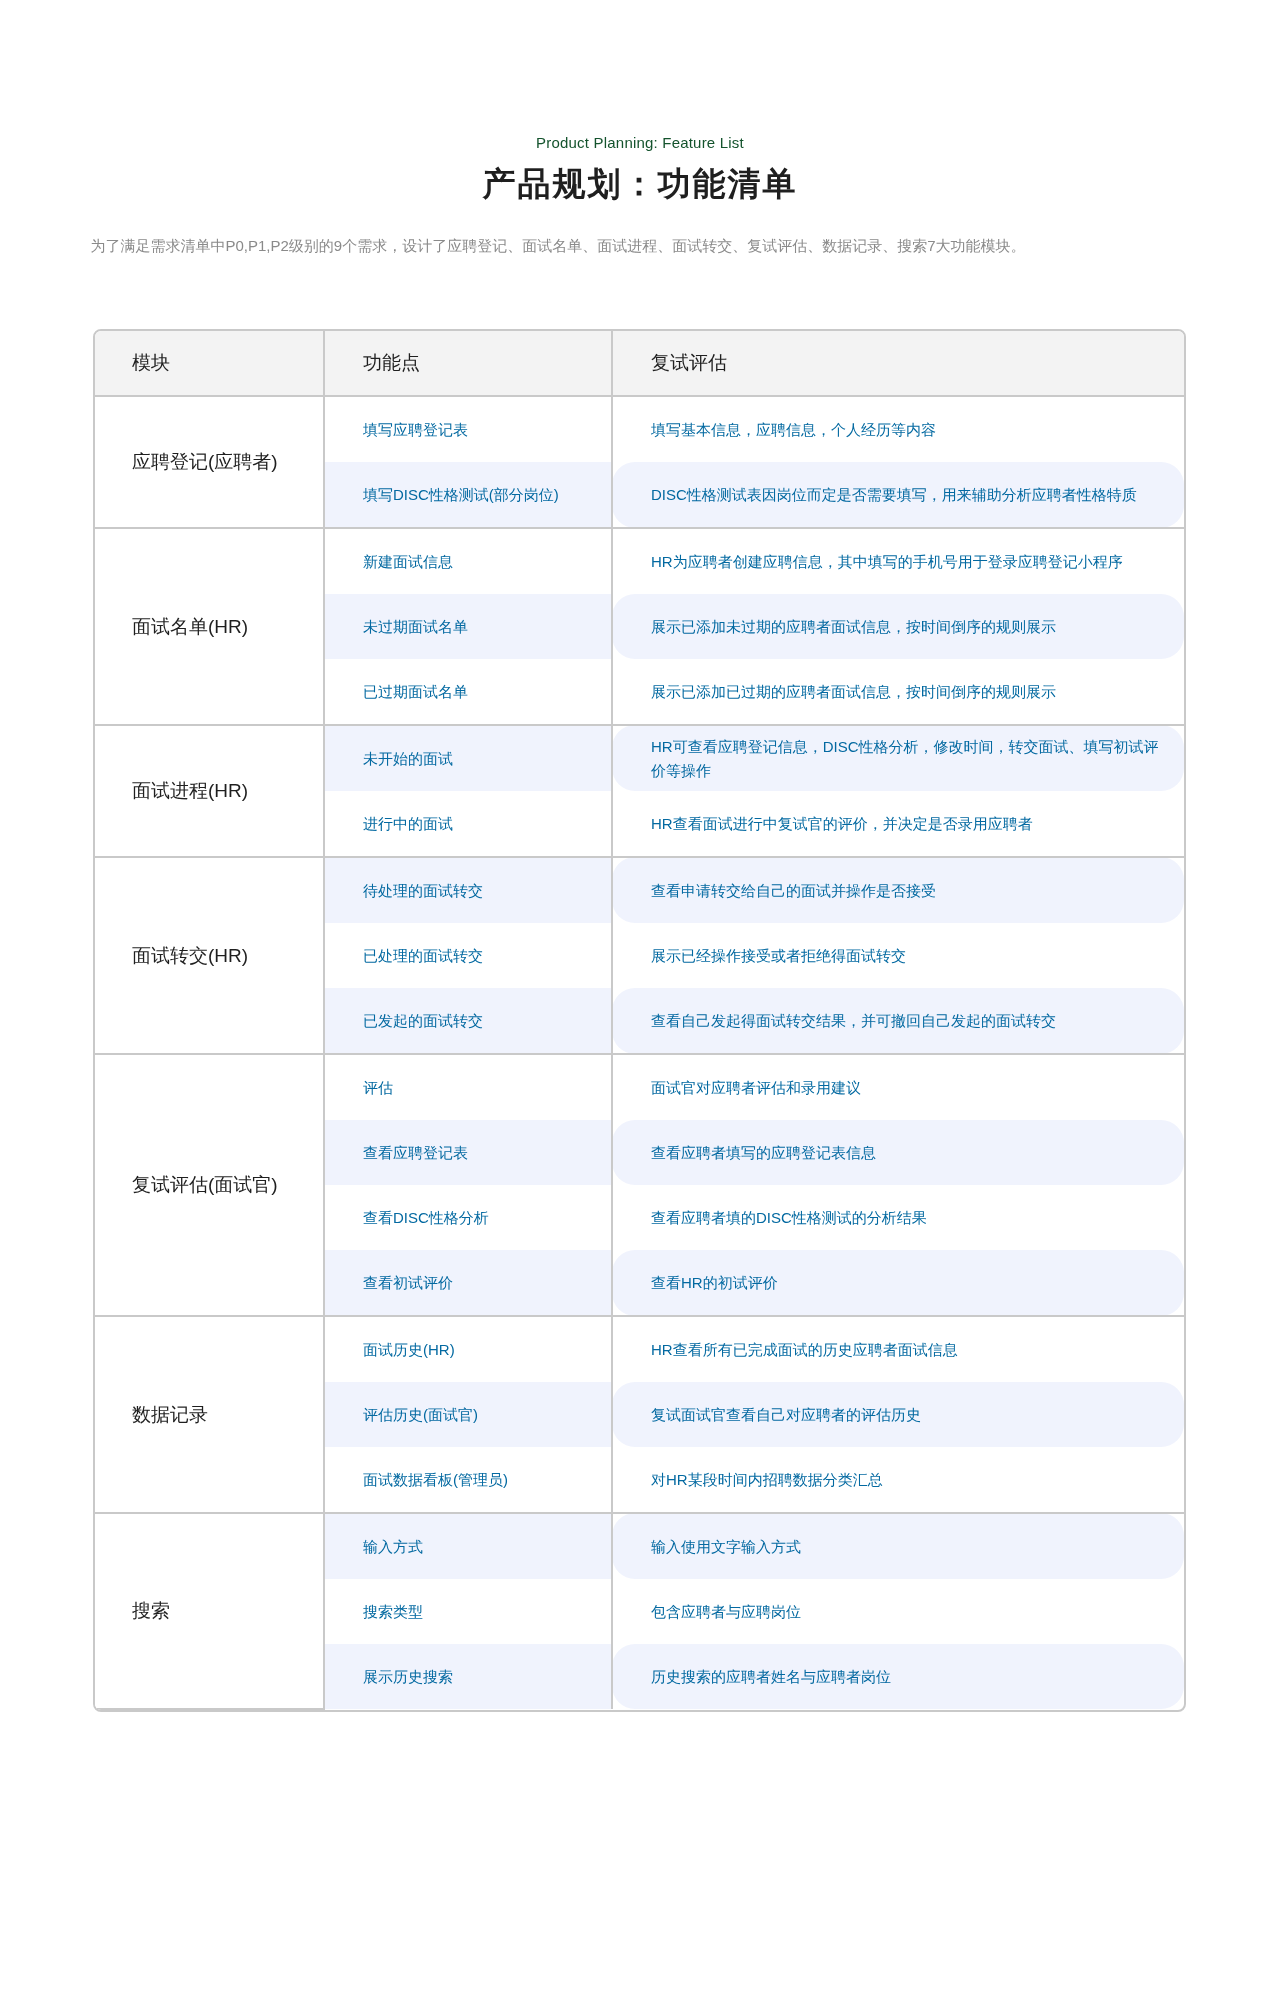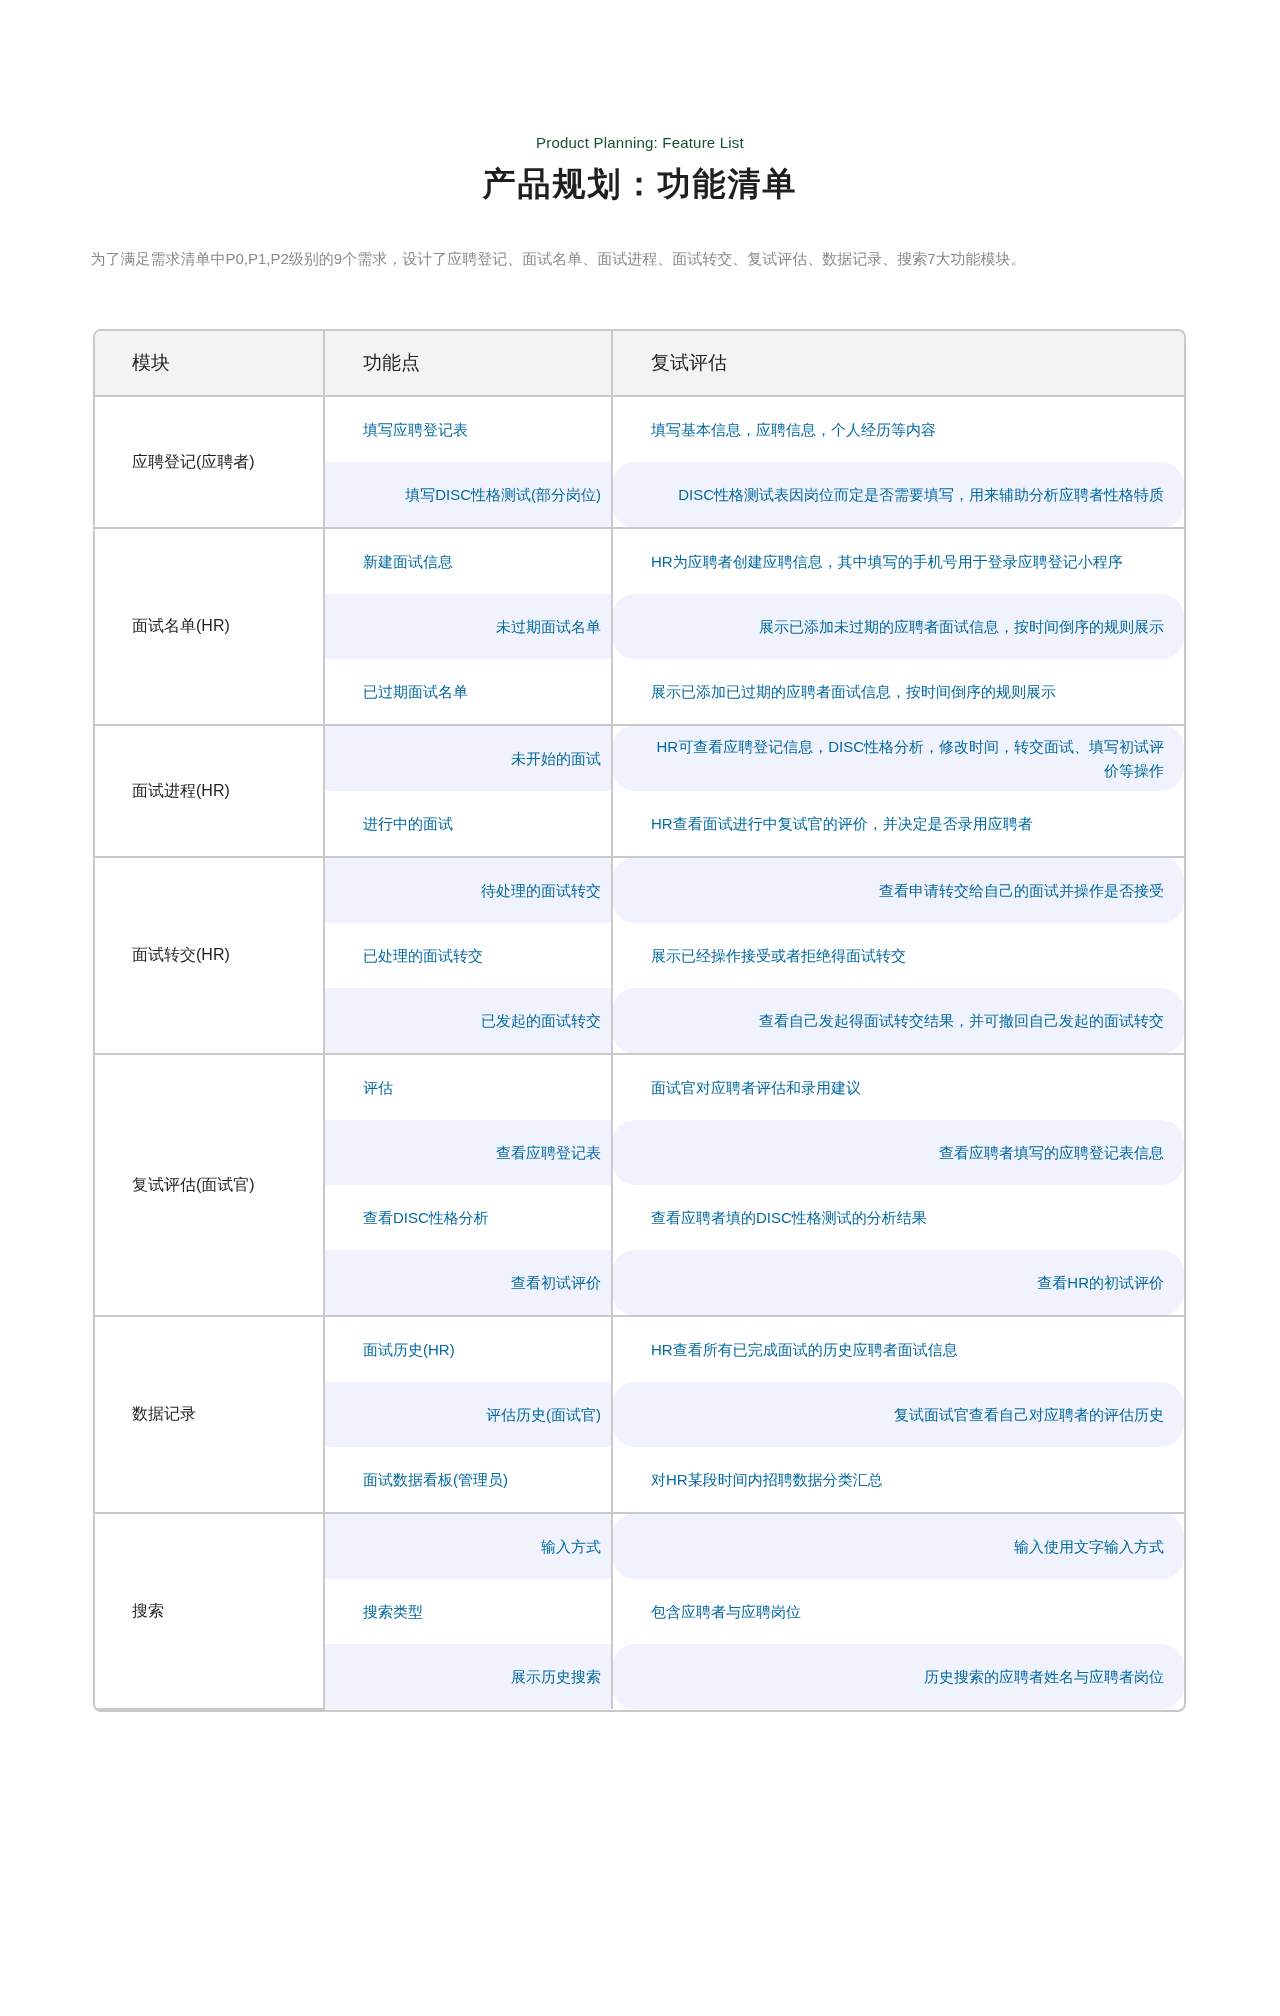--- a/index.html
+++ b/index.html
@@ -31,21 +31,21 @@
     left: 0;
     width: 1280px;
     text-align: center;
     font-size: 33px;
     font-weight: bold;
     color: #1f1f1f;
     letter-spacing: 2px;
   }
   .intro {
     position: absolute;
-    top: 250px;
+    top: 237px;
     left: 0;
     width: 1116px;
     text-align: center;
     font-size: 15px;
     color: #8a8a8a;
   }
   .table-wrap {
     position: absolute;
     top: 329px;
     left: 93px;
@@ -78,35 +78,35 @@
     background: #f3f3f3;
     height: 64px;
     font-size: 19px;
     font-weight: normal;
     color: #1f1f1f;
   }
   th.h1 { padding-left: 37px; margin-left: 6px; }
   th.h2, th.h3 { padding-left: 38px; }
   td.module {
     background: #ffffff;
-    font-size: 16px;
+    font-size: 19px;
     color: #1f1f1f;
     padding-left: 37px;
   }
   td.feat, td.desc {
     font-size: 15px;
     color: #0369a1;
     height: 65px;
     border-top: none;
     border-bottom: none;
     line-height: 24px;
   }
   td.feat { padding-left: 38px; padding-right: 10px; }
   td.desc { padding-left: 38px; padding-right: 20px; border-radius: 23px; }
-  tr.stripe td.feat, tr.stripe td.desc { background: #f0f3fd; text-align: right; }
+  tr.stripe td.feat, tr.stripe td.desc { background: #f0f3fd; }
   tr.group-start td.feat, tr.group-start td.desc { border-top: 2px solid #c9c9c9; }
 </style>
 </head>
 <body>
 
 <div class="subtitle-en">Product Planning: Feature List</div>
 <div class="page-title">产品规划：功能清单</div>
 <div class="intro">为了满足需求清单中P0,P1,P2级别的9个需求，设计了应聘登记、面试名单、面试进程、面试转交、复试评估、数据记录、搜索7大功能模块。</div>
 
 <div class="table-wrap">

